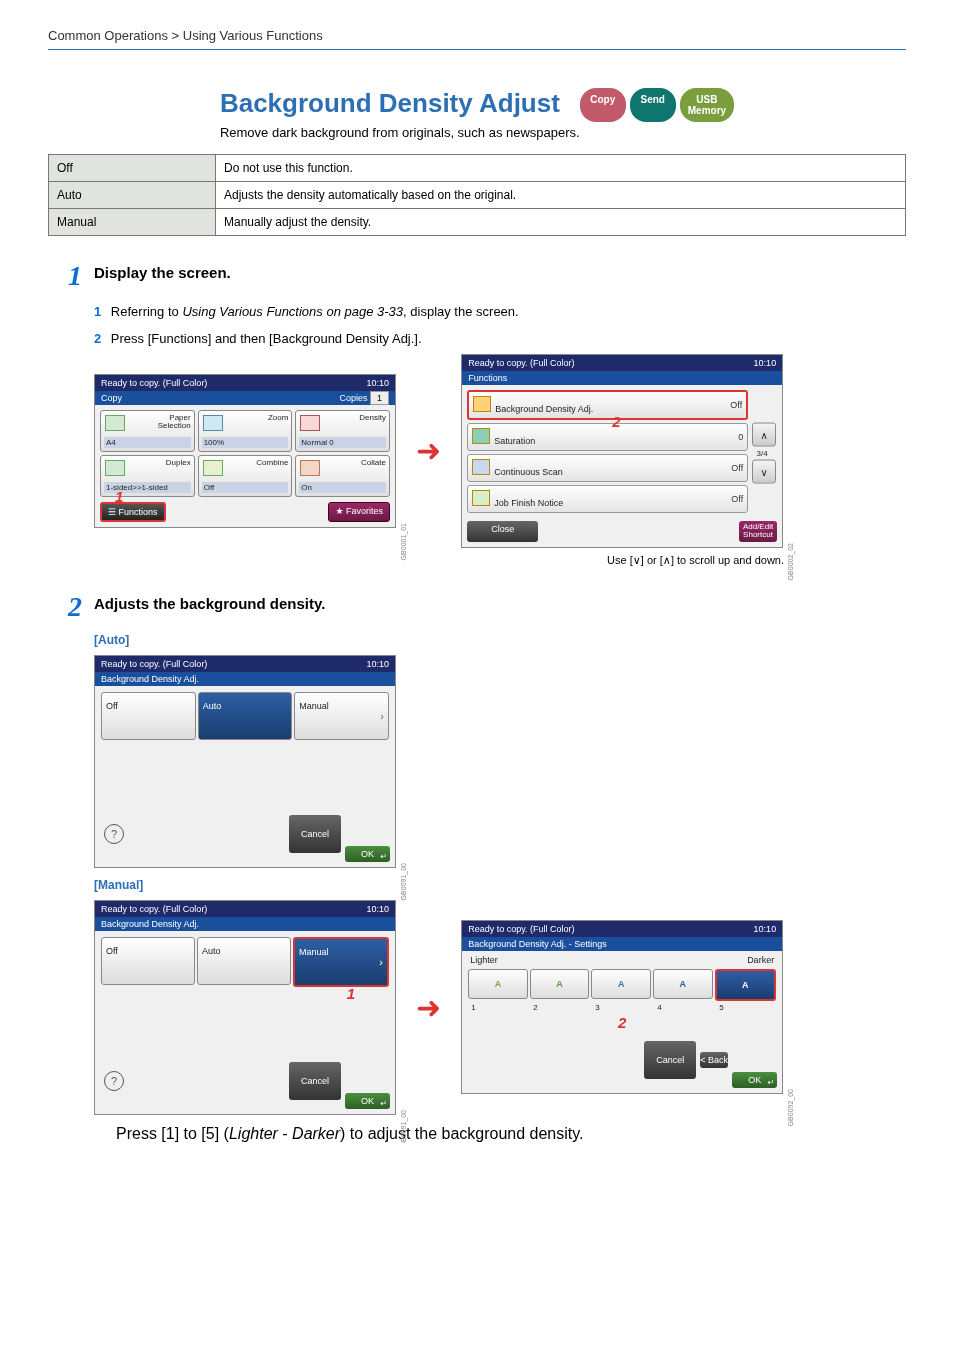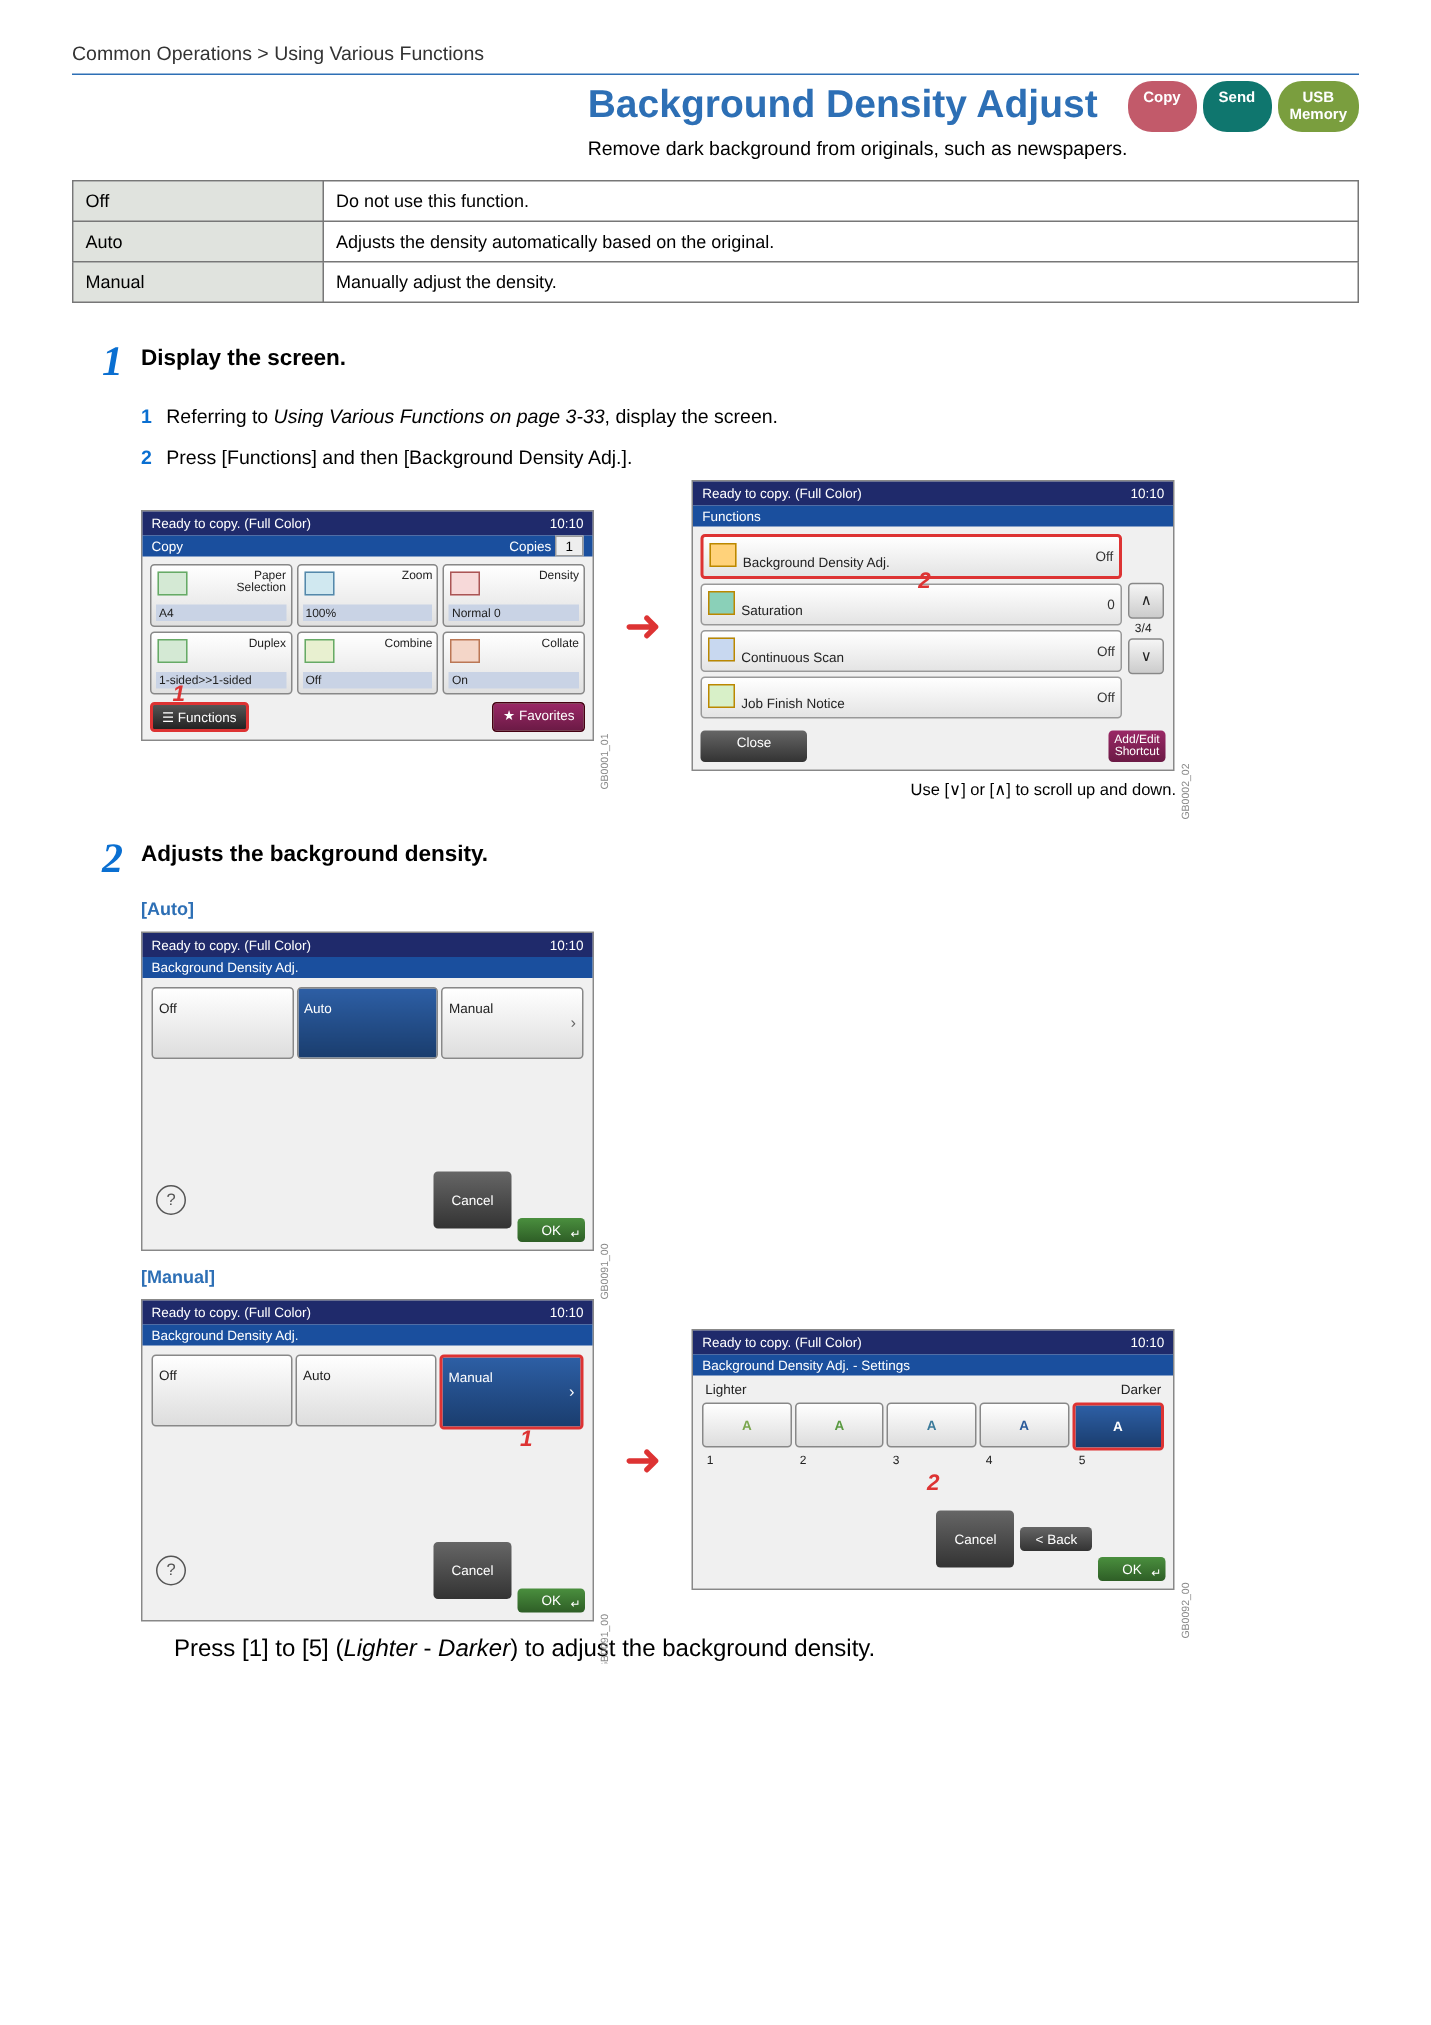--- a/index.html
+++ b/index.html
@@ -1,18 +1,18 @@
 <!DOCTYPE html>
 <html><head>
 <meta charset="utf-8">
 <style>
   html,body{margin:0;padding:0;background:#fff;font-family:Arial,Helvetica,sans-serif;color:#000;}
   .page{width:954px;margin:0 auto;padding:28px 48px 0 48px;box-sizing:border-box;}
   .breadcrumb{font-size:13px;color:#333;border-bottom:1px solid #2d6fb5;padding-bottom:6px;}
-  .h1row{display:flex;justify-content:flex-end;align-items:flex-start;margin-top:4px;}
+  .h1row{display:flex;justify-content:center;align-items:flex-start;margin-top:38px;}
   .h1{color:#2d6fb5;font-size:26px;font-weight:bold;}
   .sub{font-size:13px;margin-top:6px;}
   .pills{display:flex;gap:4px;}
   .pill{color:#fff;font-size:10px;font-weight:bold;border-radius:16px;padding:6px 8px;min-width:30px;text-align:center;line-height:1.1;}
   .pill.copy{background:#c25a6a;}
   .pill.send{background:#0f766e;}
   .pill.usb{background:#7a9e3e;}
   table.opts{width:100%;border-collapse:collapse;margin-top:14px;font-size:12px;}
   table.opts td{border:1px solid #777;padding:6px 8px;}
   table.opts td:first-child{background:#e0e3de;width:150px;}
@@ -62,21 +62,21 @@
   .redmark{position:absolute;color:#d33;font-weight:bold;font-size:15px;font-style:italic;}
   .foot{font-size:16px;margin-left:68px;margin-top:10px;}
   .pagenum{text-align:center;font-size:13px;margin-top:100px;padding-bottom:30px;}
   
   .scalehdr{display:flex;justify-content:space-between;padding:4px 8px;font-size:9px;}
   .scalerow{display:flex;gap:2px;padding:0 6px;}
   .scalebtn{flex:1;background:linear-gradient(#fff,#ddd);border:1px solid #888;border-radius:3px;height:28px;display:flex;align-items:center;justify-content:center;font-weight:bold;}
   .scalebtn.sel{background:linear-gradient(#2d5fa5,#1a3d6e);color:#fff;}
   .scalenums{display:flex;gap:2px;padding:2px 6px;font-size:8px;}
   .scalenums span{flex:1;padding-left:3px;}
-  .backbtn{background:linear-gradient(#666,#333);color:#fff;border-radius:3px;padding:3px 10px;font-size:9px;}
+  .backbtn{background:linear-gradient(#666,#333);color:#fff;border-radius:3px;padding:3px 0;font-size:9px;}
   .gradA{color:#7aa64e;} .gradA2{color:#5a9a42;} .gradA3{color:#3a7a9a;} .gradA4{color:#2a5a9a;} .gradA5{color:#fff;}
 </style>
 </head>
 <body>
 
 <div class="page">
   <div class="breadcrumb">Common Operations &gt; Using Various Functions</div>
 
   <div class="h1row">
     <div>

